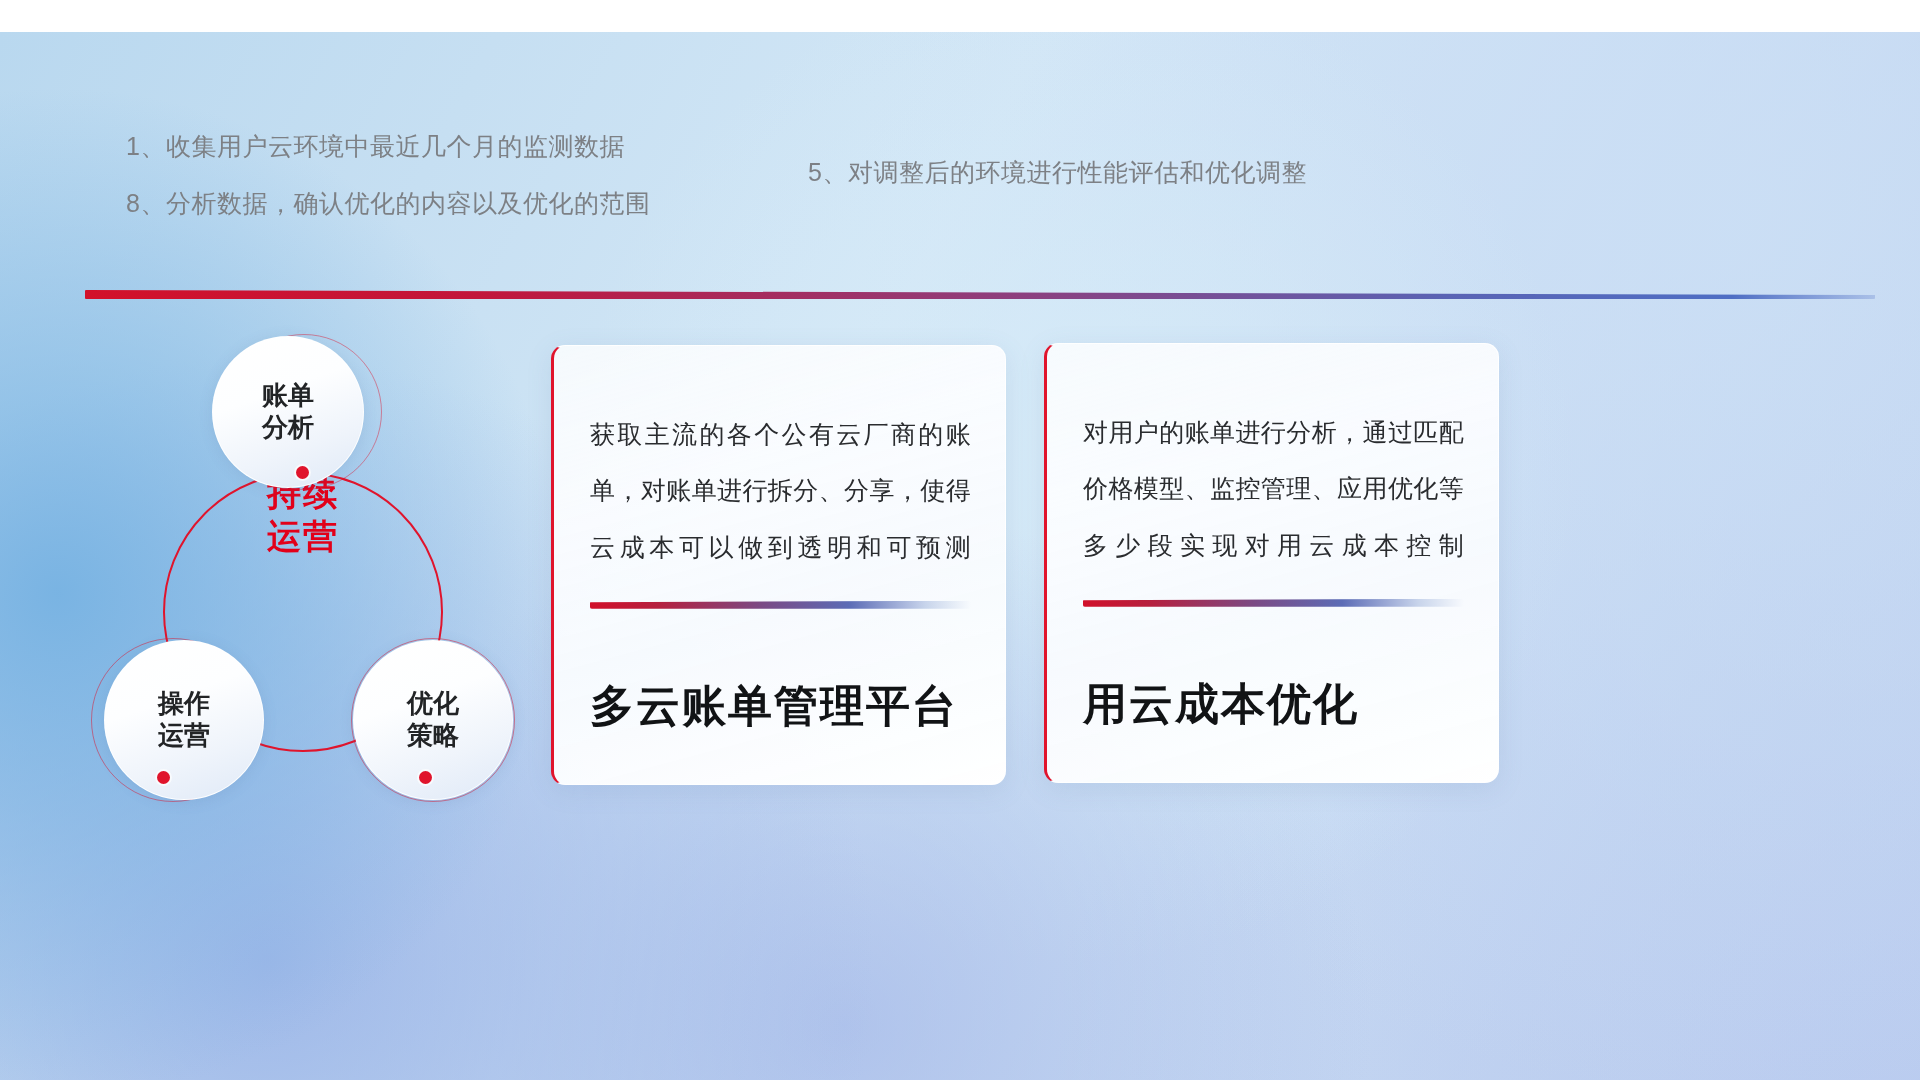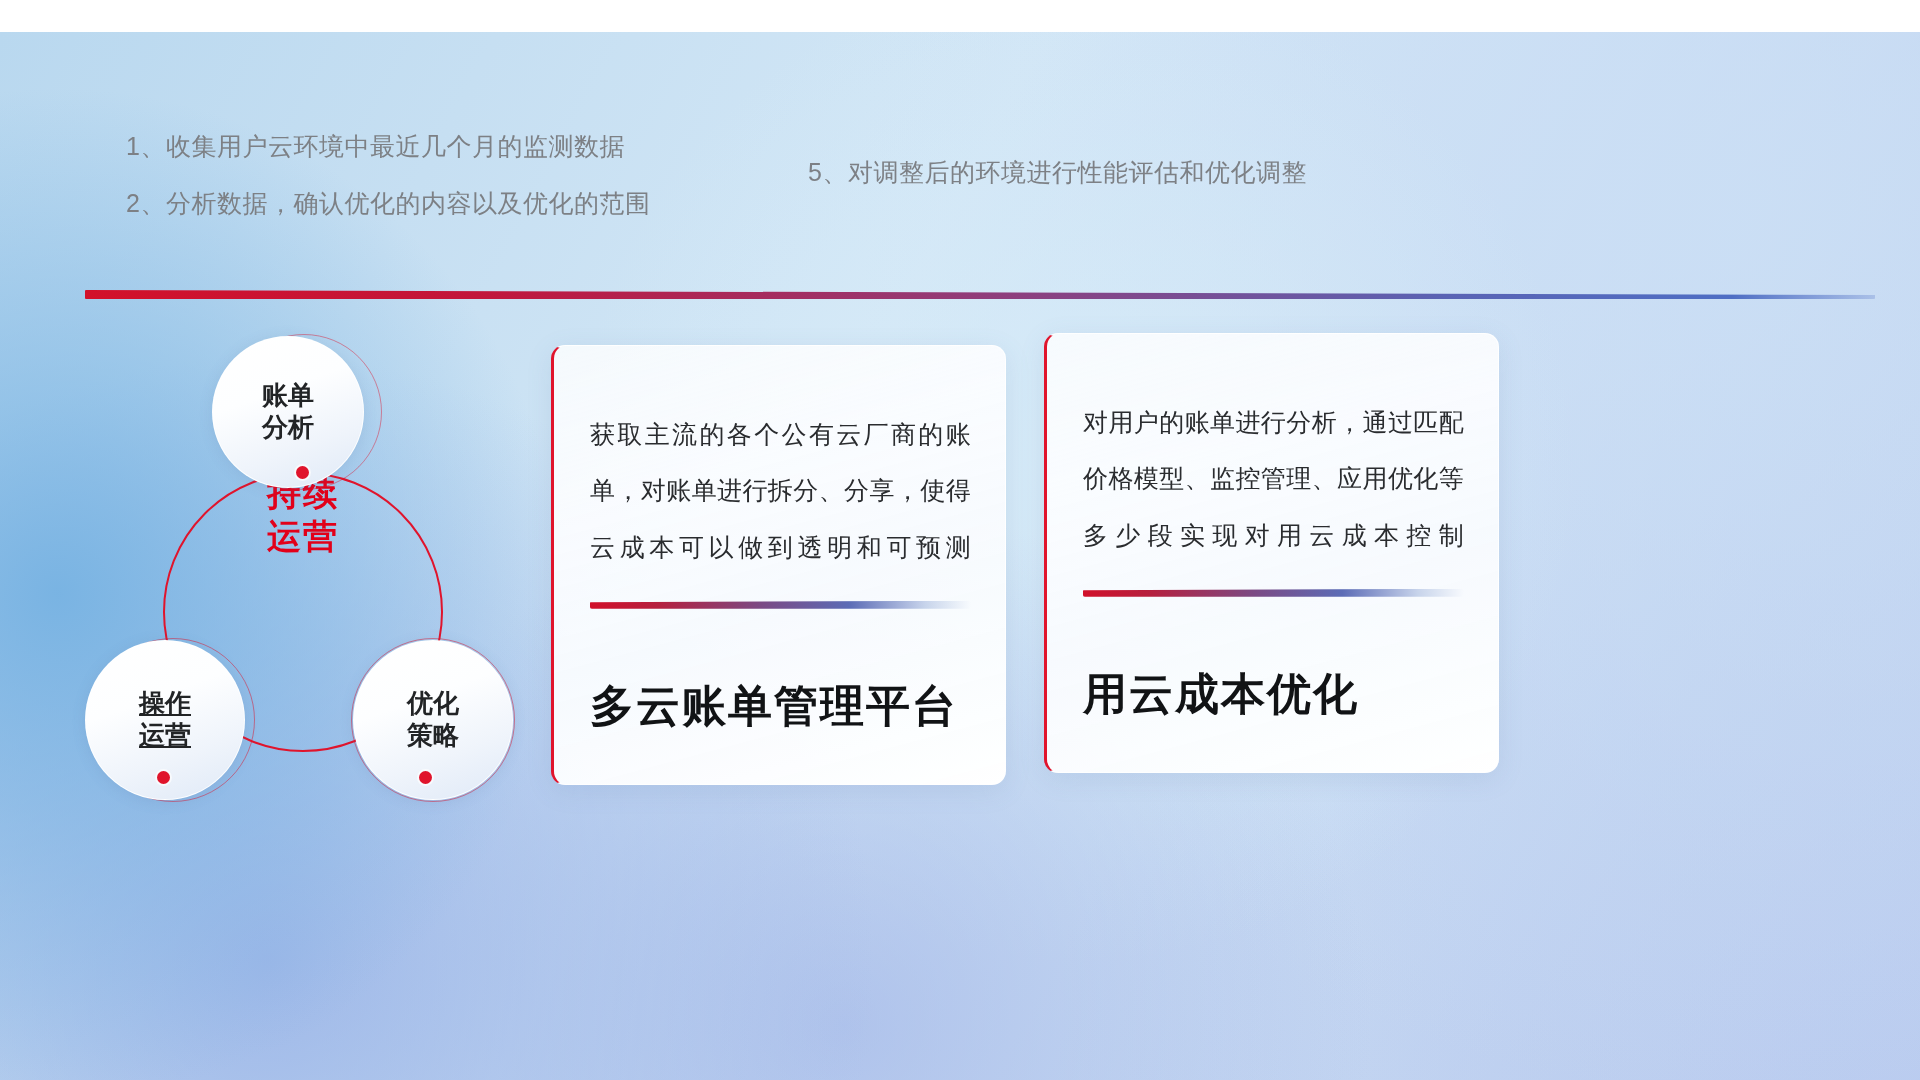--- a/index.html
+++ b/index.html
@@ -60,21 +60,21 @@
     text-align:center;
     color:#222426;
     font-weight:700;
     font-size:26px;
     line-height:1.22;
     background:linear-gradient(160deg, #ffffff 0%, #fdfeff 38%, #eff4fb 70%, #dfe9f7 100%);
     box-shadow:0 2px 14px rgba(90,120,170,0.16);
     border:1px solid rgba(255,255,255,0.95);
   }
   #bub-top   { left:137px; top:8px;   width:152px; height:152px; }
-  #bub-left  { left:10px;  top:312px; width:160px; height:160px;text-decoration:underline; }
+  #bub-left  { left:29px;  top:312px; width:160px; height:160px; }
   #bub-right { left:278px; top:312px; width:160px; height:160px; }
 
   .ring {
     position:absolute;
     border-radius:50%;
     border:2.5px solid #e0142c;
   }
   #ring-main { left:88px; top:144px; width:280px; height:280px; }
 
   .ring-thin {
@@ -115,21 +115,21 @@
     width:455px; height:440px;
     border-radius:14px;
     background:linear-gradient(165deg, rgba(255,255,255,0.80) 0%, rgba(252,253,255,0.93) 30%, rgba(248,251,254,0.97) 60%, rgba(255,255,255,0.99) 100%);
     border:1px solid rgba(255,255,255,0.9);
     border-left:3px solid #e0142c;
     box-shadow:0 6px 26px rgba(90,120,170,0.13);
     padding:60px 34px 0 36px;
     display:flex; flex-direction:column;
   }
   #card-1 { left:551px; top:313px; }
-  #card-2 { left:1044px; top:301px; }
+  #card-2 { left:1044px; top:311px; }
 
   .card-body {
     color:#2a2c2f;
     font-size:25px;
     line-height:2.25;
     letter-spacing:0.3px;
     text-align:justify;
     text-align-last:justify;
     flex:0 0 auto;
   }
@@ -153,21 +153,21 @@
     line-height:1.1;
   }
 </style>
 </head>
 <body>
 
 <div id="slide">
 
   <div class="list" id="list-left">
     <div class="line">1、收集用户云环境中最近几个月的监测数据</div>
-    <div class="line">2、分析数据，确认优化的内容以及优化的范围</div>
+    <div class="line">8、分析数据，确认优化的内容以及优化的范围</div>
   </div>
 
   <div class="list" id="list-right">
     <div class="line">5、对调整后的环境进行性能评估和优化调整</div>
   </div>
 
   <div id="sep"></div>
 
   <div id="venn">
     <div class="ring" id="ring-main"></div>

